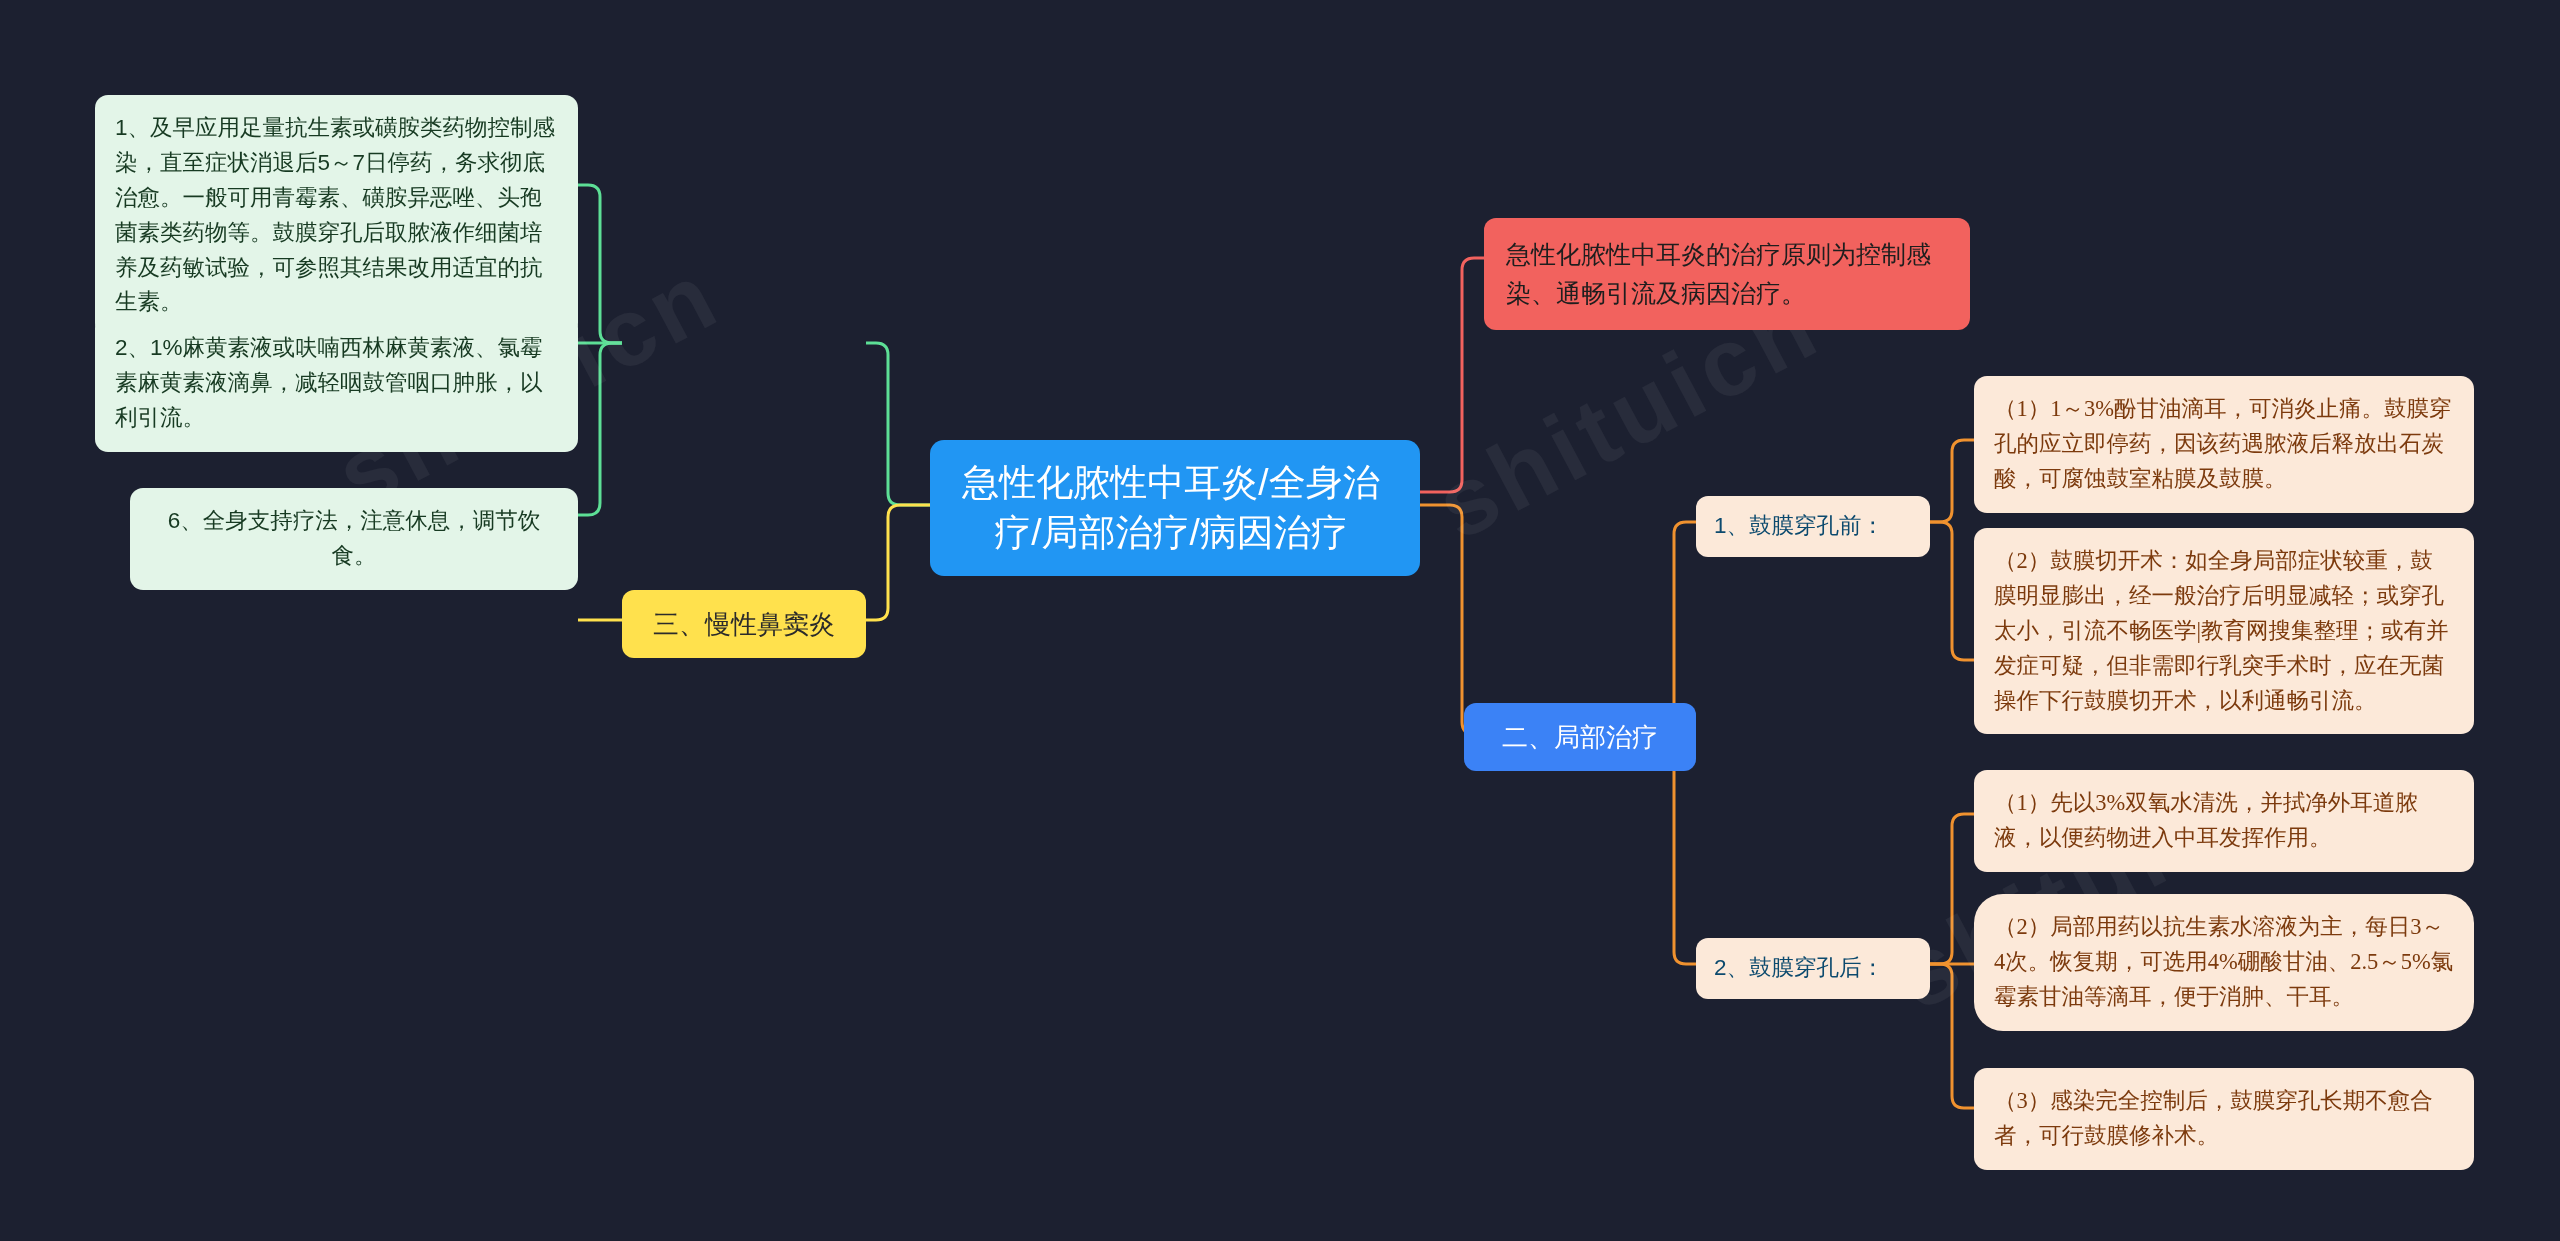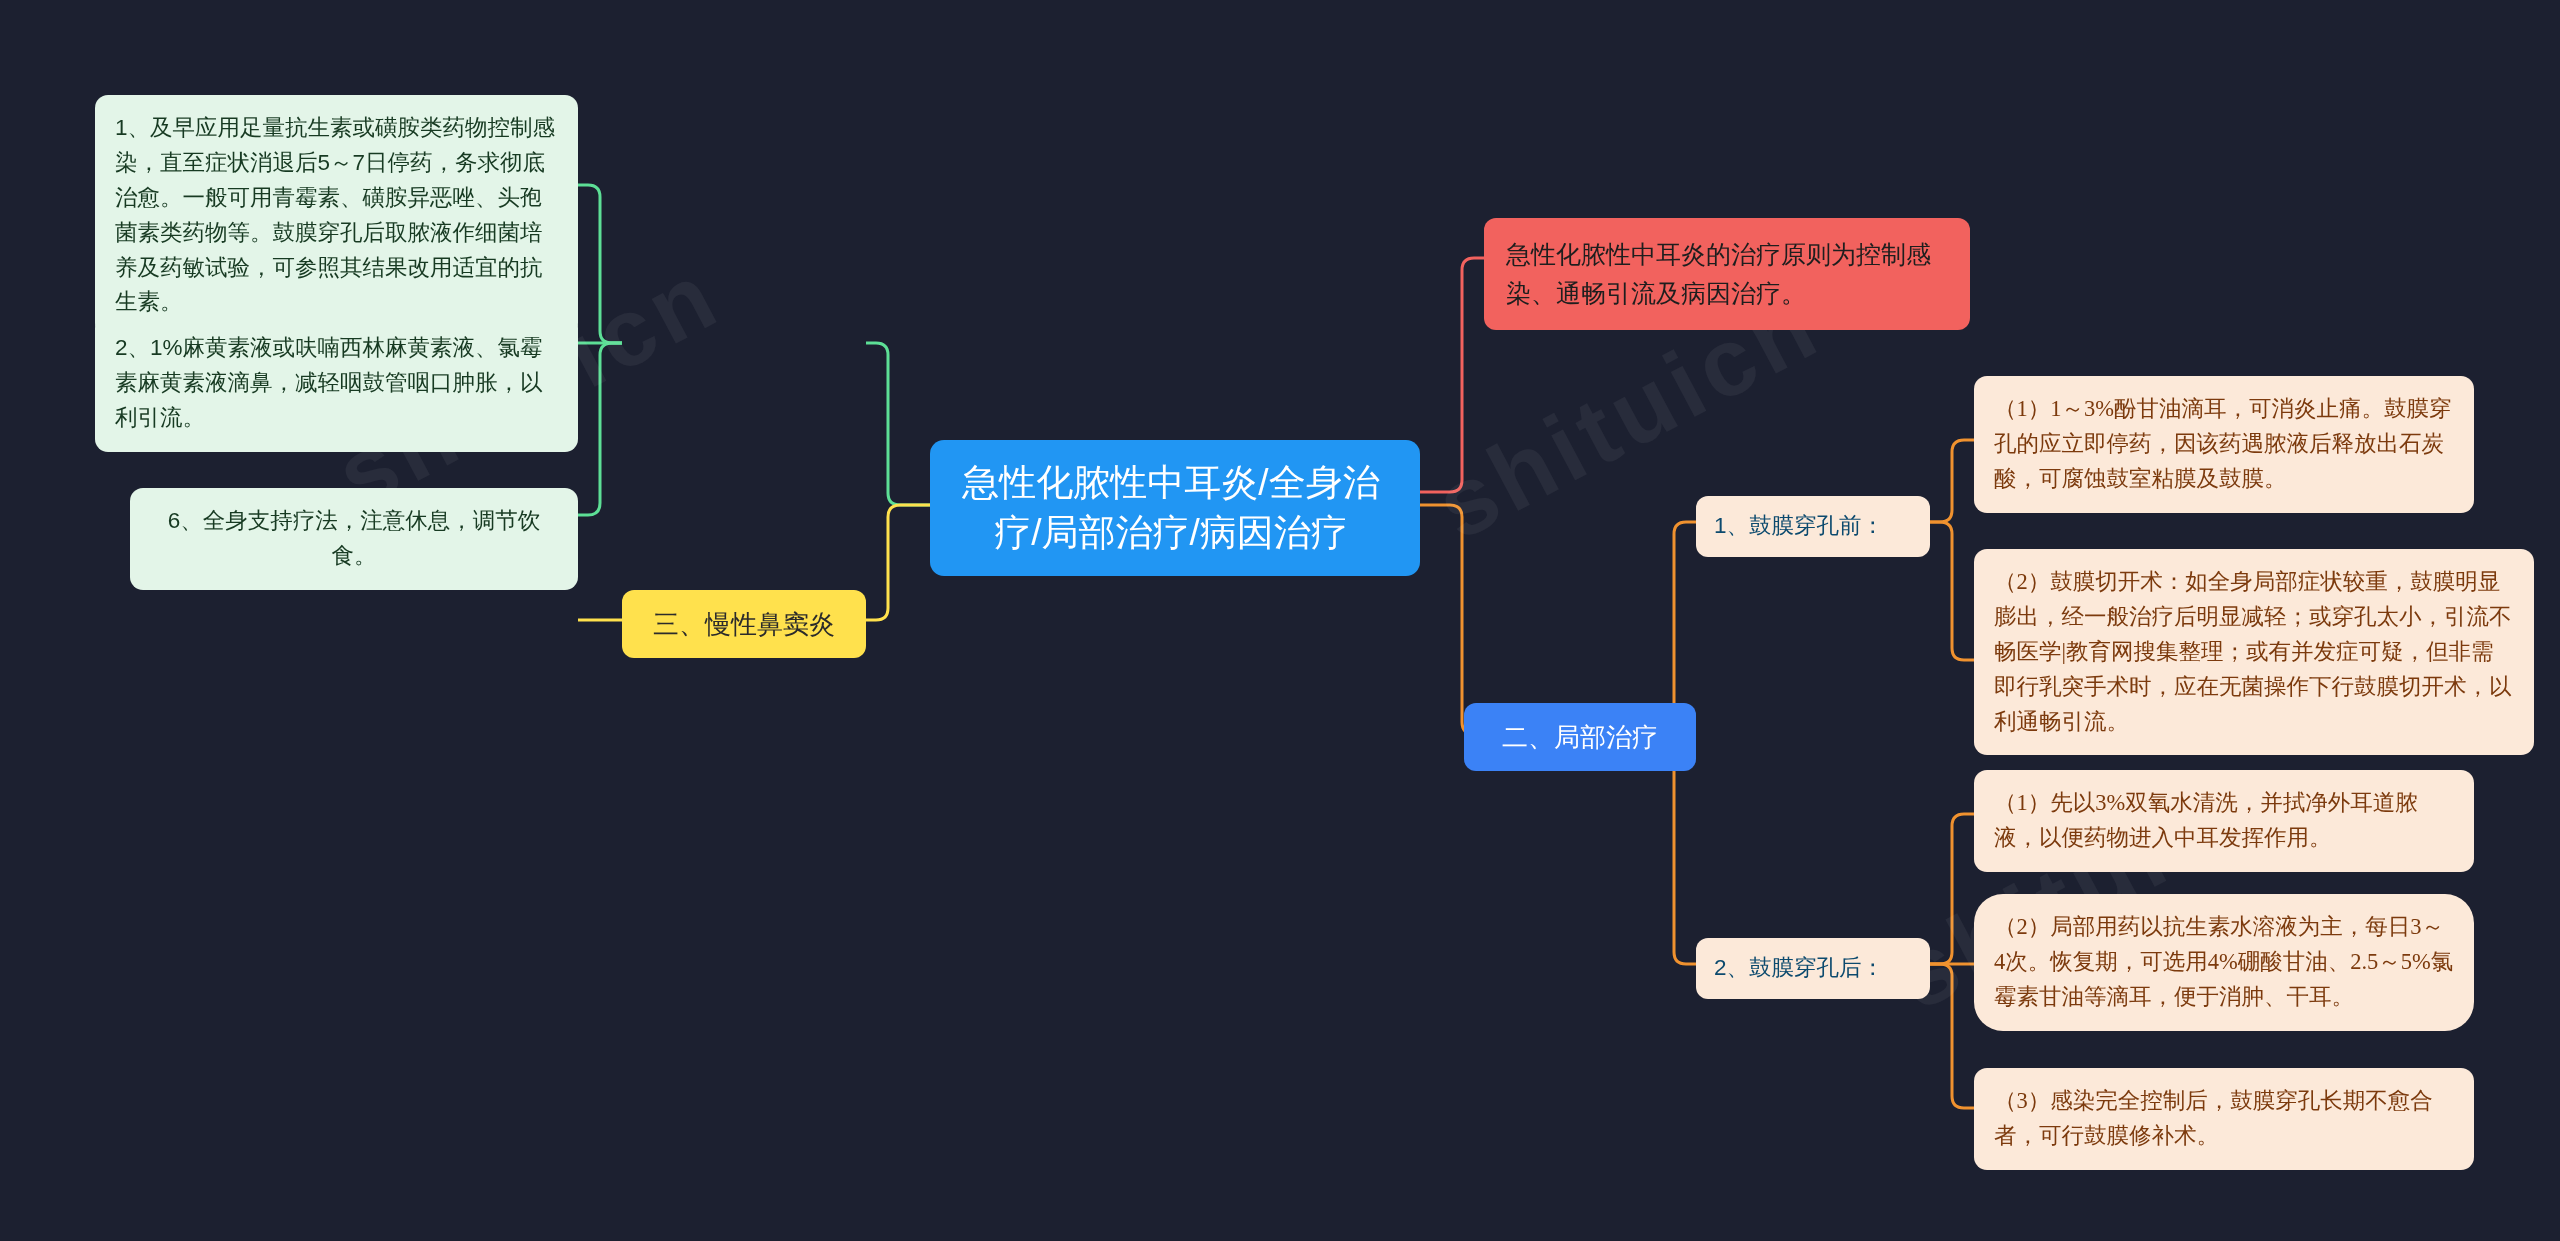--- a/index.html
+++ b/index.html
@@ -142,21 +142,21 @@
 
 
   <div class="node leaf-red" style="left:1484px; top:218px; width:486px;">急性化脓性中耳炎的治疗原则为控制感染、通畅引流及病因治疗。</div>
 
   <div class="node branch branch-orange" style="left:1464px; top:703px; width:232px;">二、局部治疗</div>
 
   <div class="node sub-peach" style="left:1696px; top:496px; width:234px;">1、鼓膜穿孔前：</div>
 
   <div class="node leaf leaf-peach" style="left:1974px; top:376px; width:500px;">（1）1～3%酚甘油滴耳，可消炎止痛。鼓膜穿孔的应立即停药，因该药遇脓液后释放出石炭酸，可腐蚀鼓室粘膜及鼓膜。</div>
 
-  <div class="node leaf leaf-peach" style="left:1974px; top:549px; width:560px;">（2）鼓膜切开术：如全身局部症状较重，鼓膜明显膨出，经一般治疗后明显减轻；或穿孔太小，引流不畅医学|教育网搜集整理；或有并发症可疑，但非需即行乳突手术时，应在无菌操作下行鼓膜切开术，以利通畅引流。</div>
+  <div class="node leaf leaf-peach" style="left:1974px; top:528px; width:500px;">（2）鼓膜切开术：如全身局部症状较重，鼓膜明显膨出，经一般治疗后明显减轻；或穿孔太小，引流不畅医学|教育网搜集整理；或有并发症可疑，但非需即行乳突手术时，应在无菌操作下行鼓膜切开术，以利通畅引流。</div>
 
   <div class="node sub-peach" style="left:1696px; top:938px; width:234px;">2、鼓膜穿孔后：</div>
 
   <div class="node leaf leaf-peach" style="left:1974px; top:770px; width:500px;">（1）先以3%双氧水清洗，并拭净外耳道脓液，以便药物进入中耳发挥作用。</div>
 
   <div class="node leaf leaf-peach" style="left:1974px; top:894px; width:500px;border-radius:29px;">（2）局部用药以抗生素水溶液为主，每日3～4次。恢复期，可选用4%硼酸甘油、2.5～5%氯霉素甘油等滴耳，便于消肿、干耳。</div>
 
   <div class="node leaf leaf-peach" style="left:1974px; top:1068px; width:500px;">（3）感染完全控制后，鼓膜穿孔长期不愈合者，可行鼓膜修补术。</div>
 
 </div>

